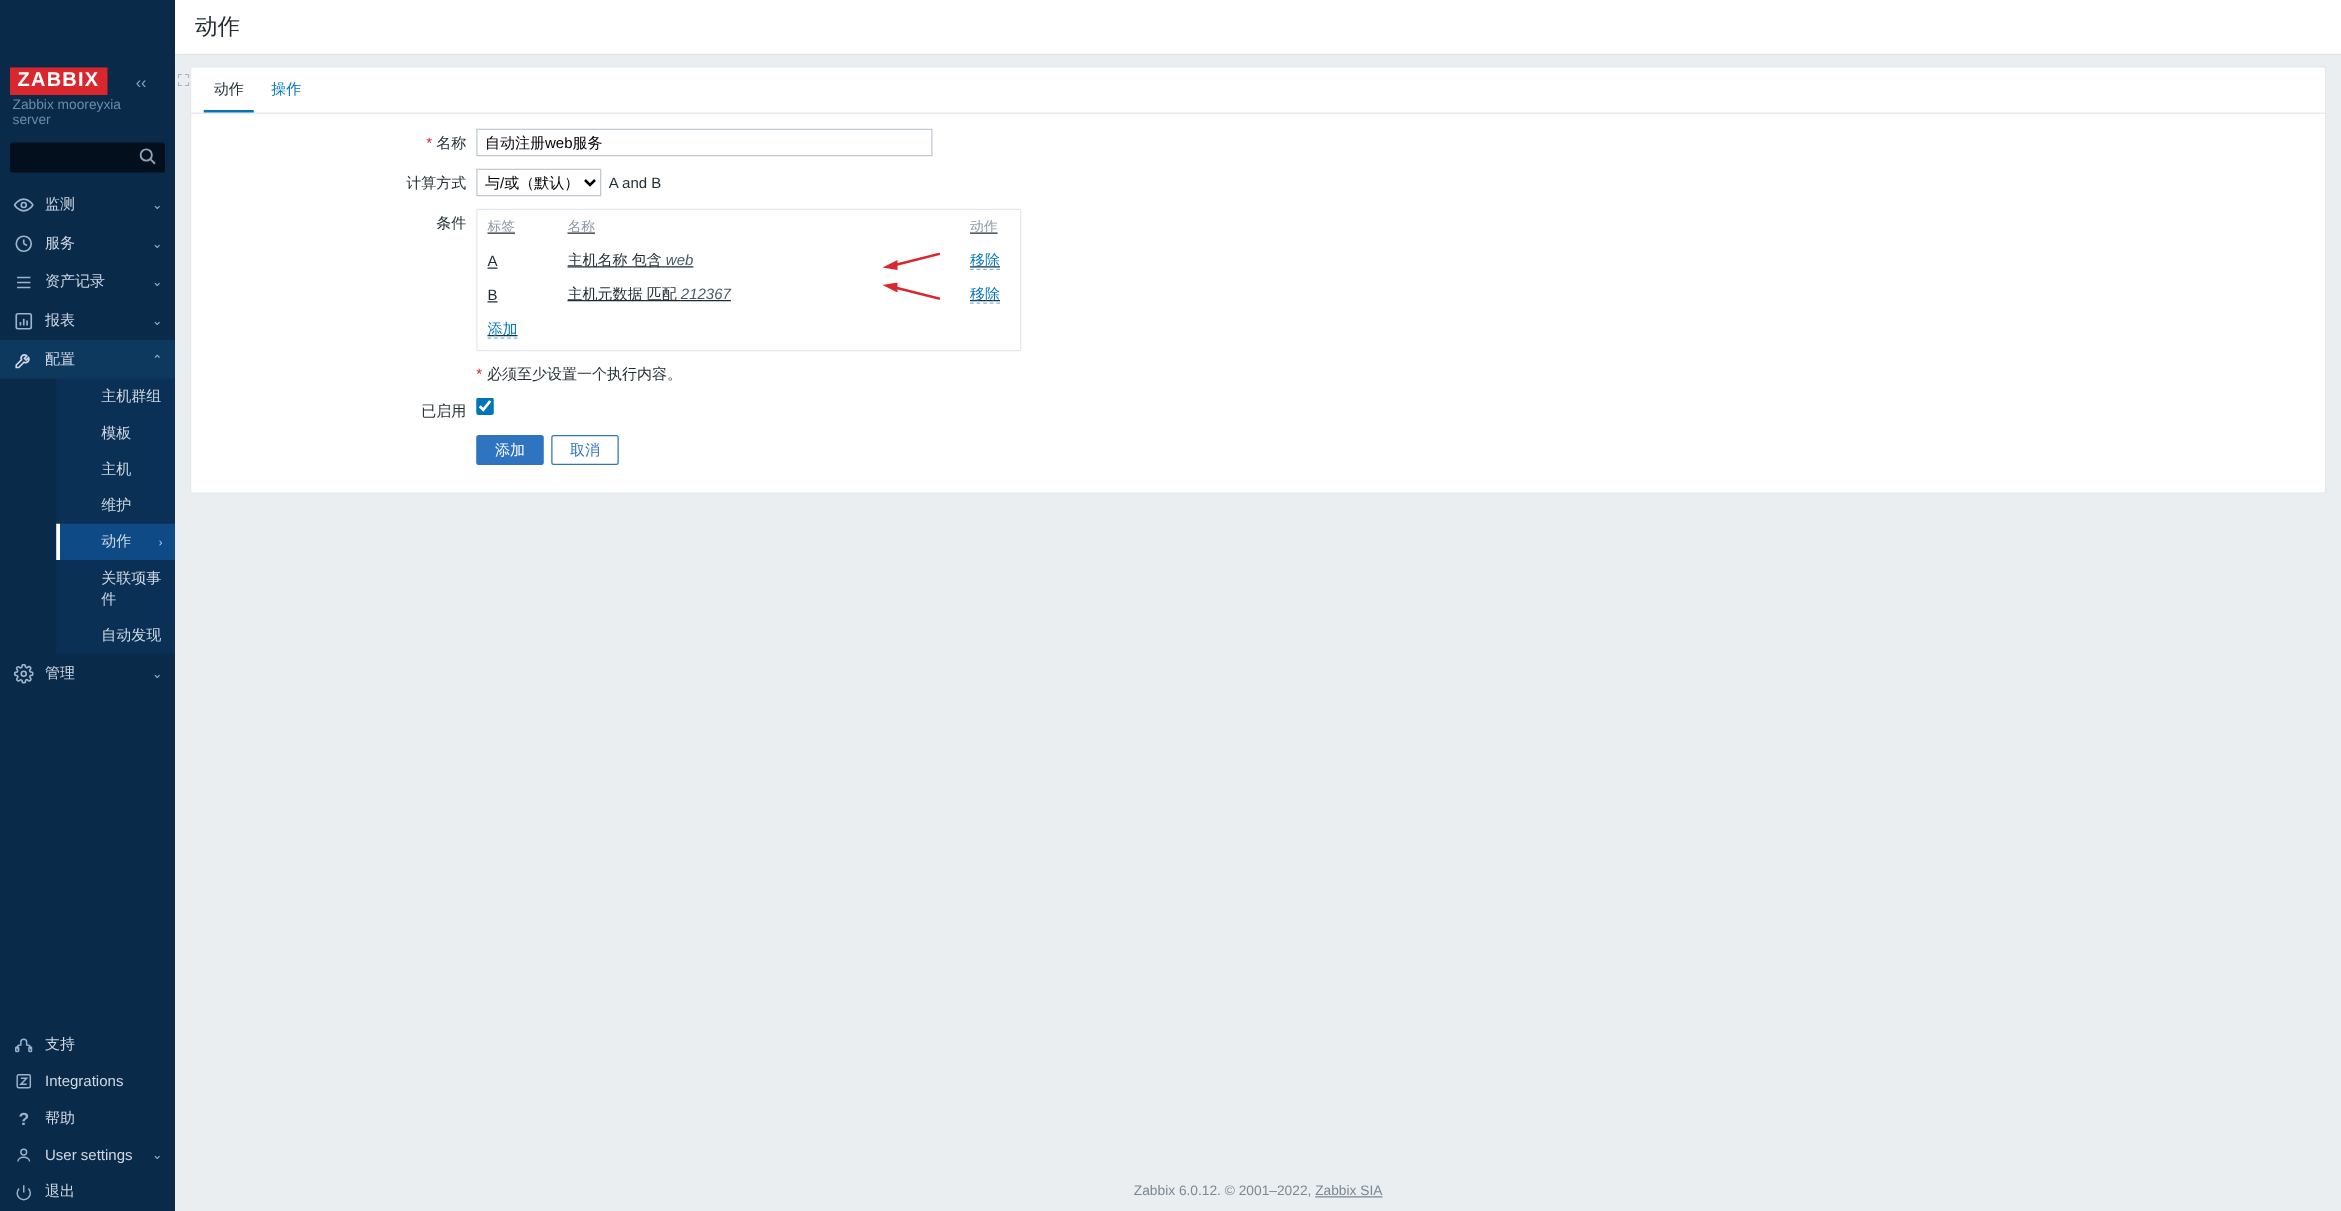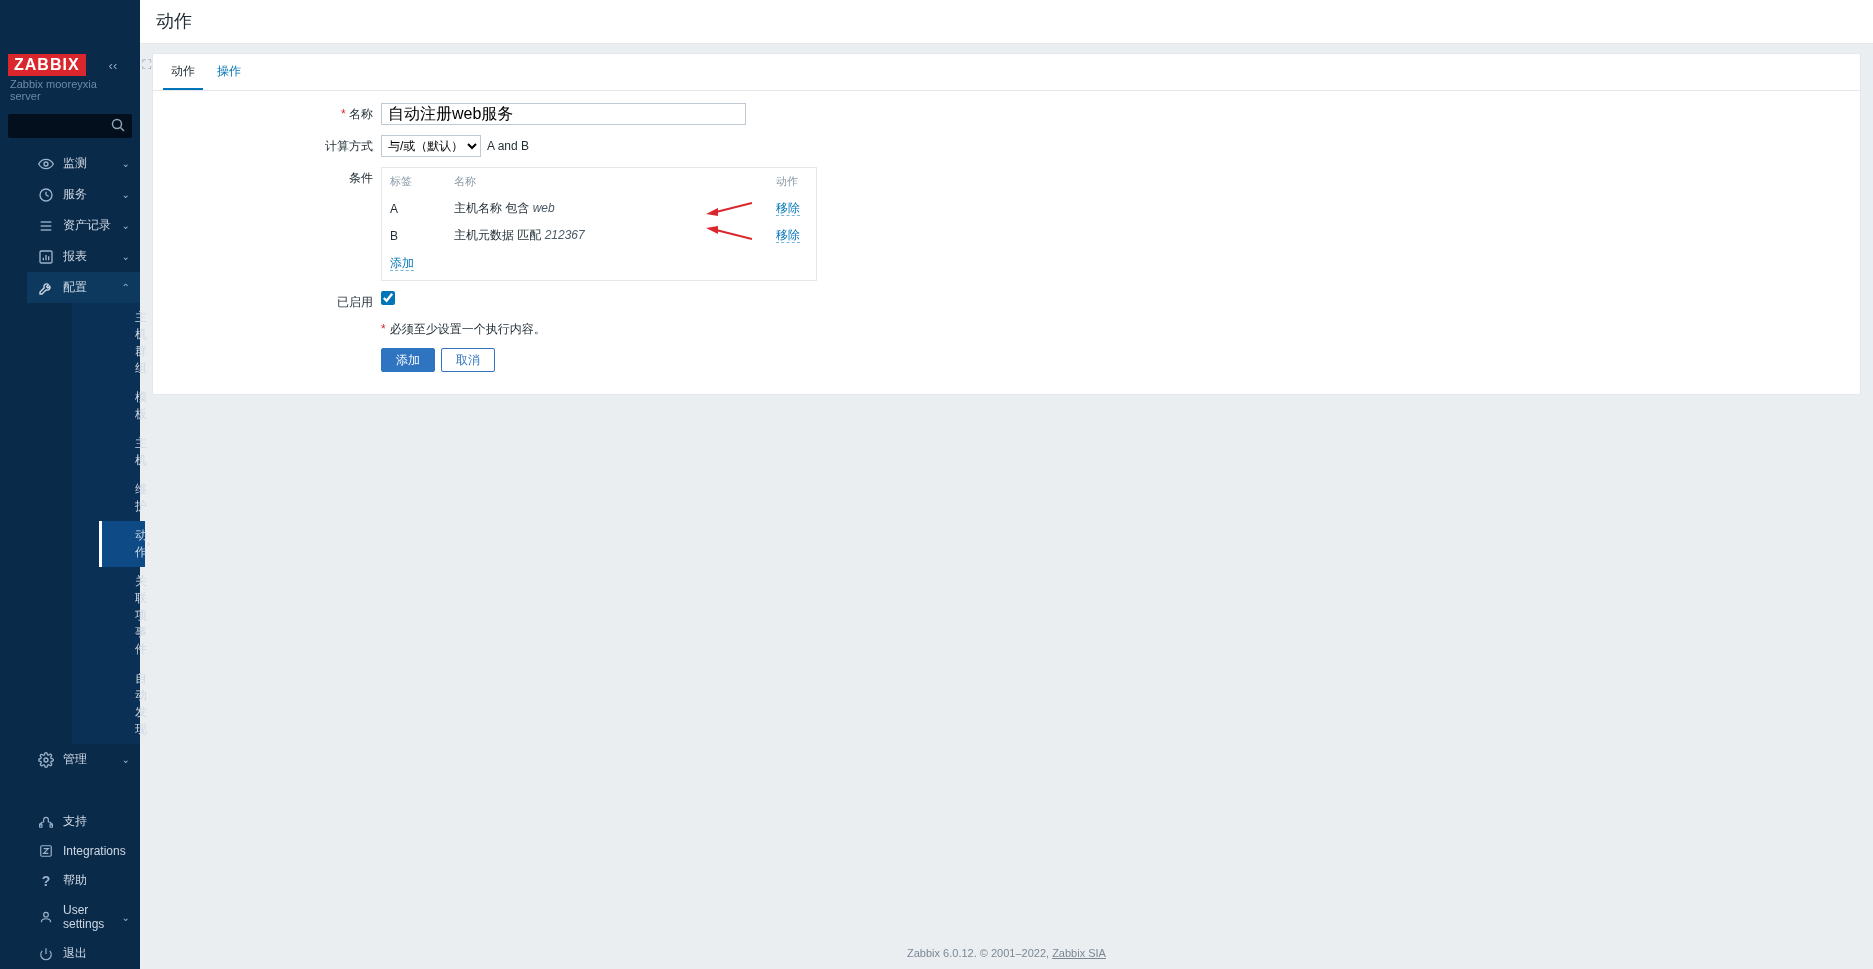--- a/index.html
+++ b/index.html
@@ -9,21 +9,21 @@
   
   .sidebar { width: 140px; background: #0a2a4a; color: #b8c6d6; display: flex; flex-direction: column; }
   .sb-header { padding: 6px 8px 2px; }
   .sb-logo-row { display: flex; align-items: center; gap: 21px; margin-top: 48px; }
   .sb-logo { background: #d9272d; color: #fff; font-weight: 700; font-size: 16px; letter-spacing: 1px; padding: 2px 6px; }
   .sb-collapse, .sb-expand { color: #8fa3b8; font-size: 13px; padding: 0 2px; cursor: pointer; }
   .sb-subtitle { color: #6d8ba9; font-size: 11px; padding: 2px 2px 6px; }
   .sb-search { margin: 4px 8px 10px; position: relative; }
   .sb-search input { width: 100%; background: #030f1c; border: none; color: #cfd8e3; height: 24px; padding: 0 26px 0 6px; border-radius: 2px; font-size: 12px; }
   .sb-search .mag { position: absolute; right: 6px; top: 3px; color: #8fa3b8; pointer-events: none; }
-  .nav-section, .nav-sub { list-style: none; padding-left: 27px; }
+  .nav-section, .nav-sub { list-style: none; }
   .nav-item { display: flex; align-items: center; padding: 7px 10px; cursor: pointer; color: #cfd8e3; position: relative; }
   .nav-item.active-parent { background: #0e395f; }
   .nav-ico { width: 18px; display: inline-flex; justify-content: center; margin-right: 8px; font-size: 14px; color: #9db4cb; }
   .nav-label { flex: 1; }
   .nav-caret { font-size: 10px; color: #9db4cb; }
   .nav-sub { background: #0b3055; margin-left: 45px; }
   .nav-sub-item { padding: 6px 10px 6px 36px; cursor: pointer; color: #cfd8e3; display: flex; align-items: center; position: relative; }
   .nav-sub-item.active { background: #0e4a86; }
   .nav-sub-item.active::before { content: ''; position: absolute; left: 0; top: 0; bottom: 0; width: 3px; background: #fff; }
   .nav-sub-item .caret-right { margin-left: auto; font-size: 9px; color: #bdd1e6; }
@@ -40,26 +40,26 @@
 
   .tabs { display: flex; border-bottom: 1px solid #e4e8ec; padding: 0 10px; }
   .tab { padding: 9px 8px 8px; cursor: pointer; color: #0275b8; font-size: 12px; border-bottom: 2px solid transparent; margin-right: 6px; }
   .tab.active { color: #1f2c33; border-bottom: 2px solid #0275b8; }
 
   .form { padding: 12px 10px 0; }
   .form-row { display: flex; align-items: flex-start; margin-bottom: 10px; justify-content: center; }
   .form-lbl { width: 218px; min-width: 218px; text-align: right; padding: 3px 8px 0 0; color: #1f2c33; }
   .req::before { content: '* '; color: #d9272d; }
   .form-ctl { flex: 1; display: flex; align-items: center; flex-wrap: wrap; gap: 6px; }
-  input[type=text].txt { border: 1px solid #c0c9d1; height: 22px; padding: 0 6px; font-size: 16px; width: 365px; }
+  input[type=text].txt { border: 1px solid #c0c9d1; height: 22px; padding: 0 6px; font-size: 12px; width: 365px; }
   select.sel { border: 1px solid #c0c9d1; height: 22px; font-size: 12px; padding: 0 2px; width: 100px; background: #fff; }
   .formula { color: #1f2c33; }
 
   .cond-box { border: 1px solid #e4e8ec; padding: 0; width: 436px; }
-  .cond-table { width: 100%; border-collapse: collapse; }
+  .cond-table { width: 100%; border-collapse: collapse; text-decoration: underline; }
   .cond-table th { text-align: left; font-weight: 400; color: #8a9aa8; padding: 6px 8px; font-size: 11px; }
   .cond-table td { padding: 5px 8px; vertical-align: middle; font-size: 12px; color: #1f2c33; }
   .cond-table td.action, .cond-table th.action { text-align: left; width: 48px; }
   .link { color: #0275b8; cursor: pointer; border-bottom: 1px dashed #76b6dd; text-decoration: none; }
   .ital { font-style: italic; color: #4a5a66; }
   .cond-add td { padding: 6px 8px 8px; }
   .arrow-td { position: relative; width: 56px; }
   .arrow-svg { position: absolute; top: 50%; left: -6px; transform: translateY(-50%); }
 
   .chk { width: 14px; height: 14px; accent-color: #0275b8; vertical-align: middle; }
@@ -309,30 +309,30 @@
                     <tr class="cond-add">
                       <td colspan="4"><span class="link">添加</span></td>
                     </tr>
                   </tbody>
                 </table>
               </div>
             </div>
           </div>
 
           <div class="form-row">
+            <div class="form-lbl"></div>
+            <div class="form-ctl">
+              <span class="note"><span class="note-star">*</span><span>必须至少设置一个执行内容。</span></span>
+            </div>
+          </div>
+
+          <div class="form-row">
             <div class="form-lbl">已启用</div>
             <div class="form-ctl">
               <input type="checkbox" class="chk" checked="" style="">
-            </div>
-          </div>
-
-          <div class="form-row">
-            <div class="form-lbl"></div>
-            <div class="form-ctl">
-              <span class="note"><span class="note-star">*</span><span>必须至少设置一个执行内容。</span></span>
             </div>
           </div>
 
           <div class="form-row">
             <div class="form-lbl"></div>
             <div class="form-ctl">
               <button class="btn btn-primary">添加</button>
               <button class="btn btn-secondary">取消</button>
             </div>
           </div>

